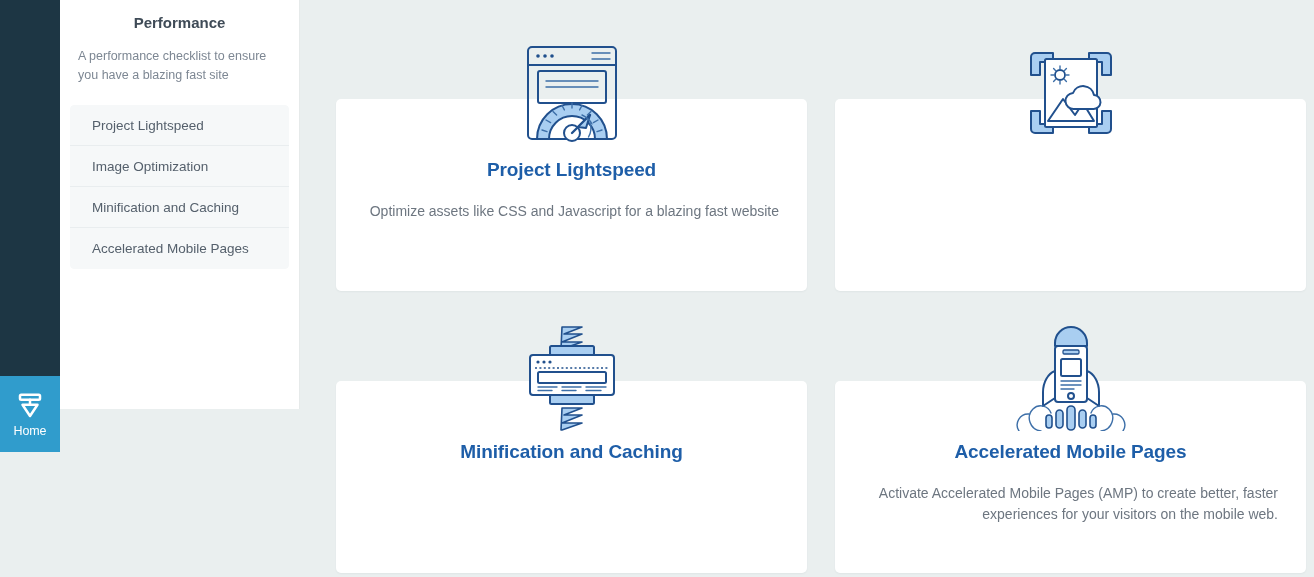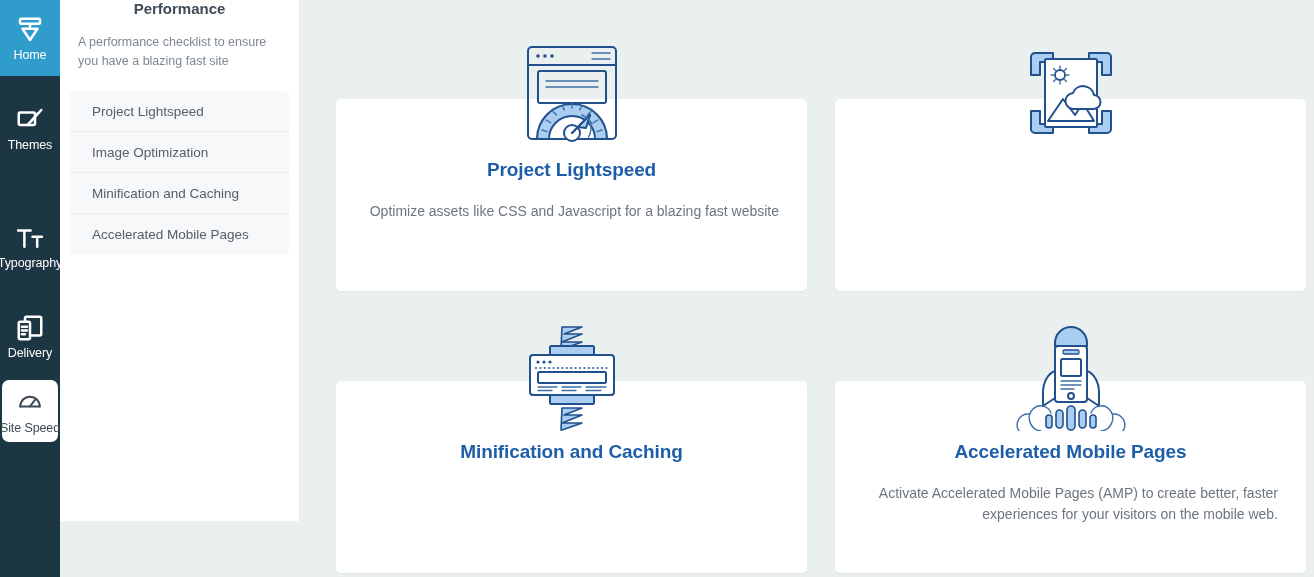--- a/index.html
+++ b/index.html
@@ -6,23 +6,23 @@
   html, body {
     width: 1314px; height: 577px;
     overflow: hidden;
     font-family: "Liberation Sans", sans-serif;
     background: #eaefef;
   }
   .app { display: flex; width: 1314px; height: 577px; }
 
   
   .rail {
-    width: 60px; flex: 0 0 60px; height: 577px;
+    width: 60px; flex: 0 0 60px; height: 452px;
     background: #1d3644;
-    display: flex; flex-direction: column;
+    display: flex; flex-direction: row;
     align-items: flex-end;
     overflow: hidden;
   }
   .rail-item {
     width: 60px; height: 76px;
     display: flex; flex-direction: column;
     align-items: center; justify-content: center;
     color: #ffffff;
     text-align: center;
     cursor: pointer;
@@ -48,23 +48,24 @@
     height: 62px;
   }
   .rail-item.active-white svg { stroke: #3d4a55; }
   .rail-icon { display: block; height: 30px; }
   .rail-icon svg { display: block; stroke: #ffffff; fill: none; stroke-width: 1.7; }
   .rail-gap-1 { height: 14px; flex: 0 0 14px; }
   .rail-gap-2 { height: 6px; flex: 0 0 6px; }
 
   
   .panel {
-    width: 240px; flex: 0 0 240px; height: 521px;
+    width: 240px; flex: 0 0 240px; height: 409px;
     background: #ffffff;
     border-right: 1px solid #e6eaea;
+    padding-top: 14px;
     overflow: hidden;
   }
   .panel-title {
     text-align: center;
     font-size: 15px;
     font-weight: bold;
     color: #3f4b57;
     margin-bottom: 16px;
   }
   .panel-sub {

